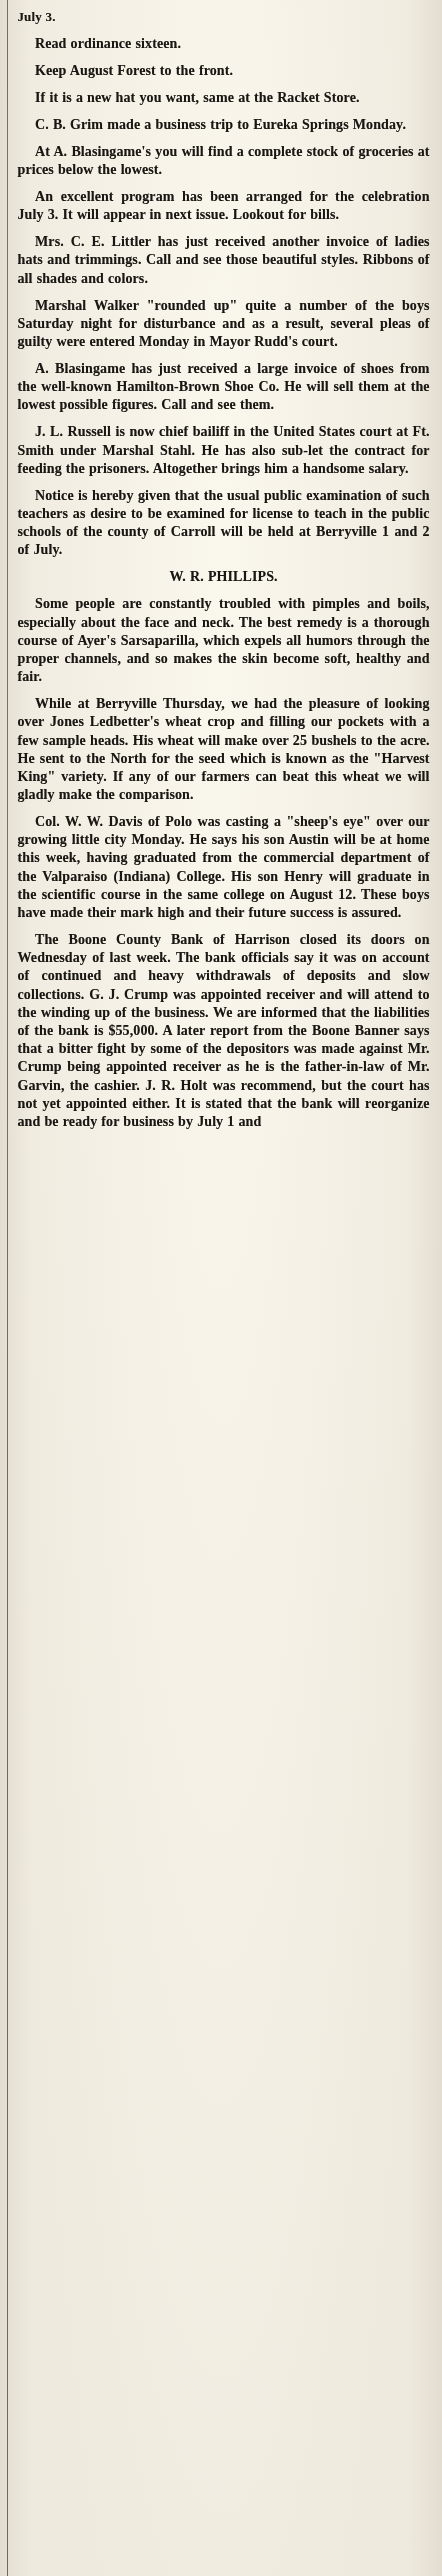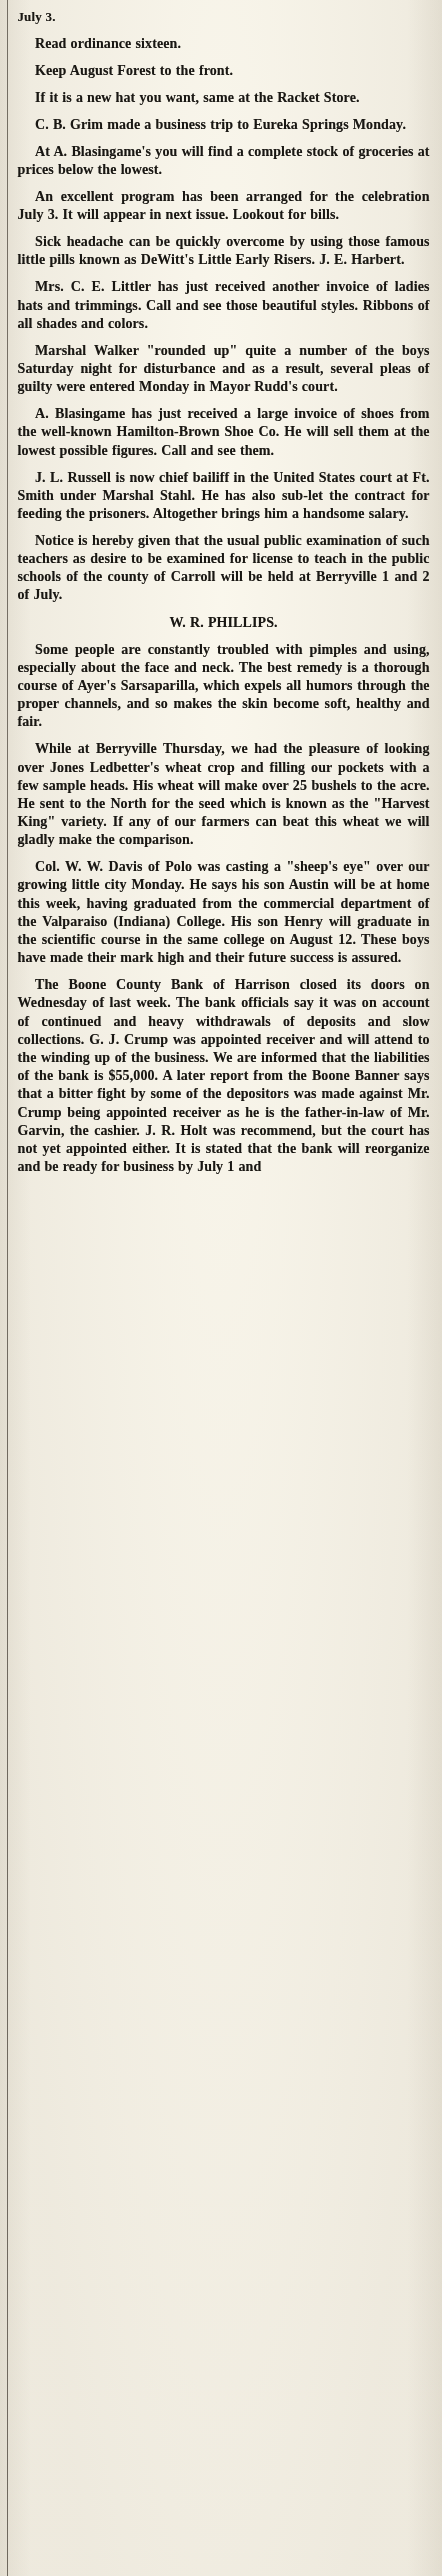--- a/index.html
+++ b/index.html
@@ -112,23 +112,20 @@
     </div>
 
     <div class="item">
       <p>At A. Blasingame's you will find a complete stock of groceries at prices below the lowest.</p>
     </div>
 
     <div class="item">
       <p>An excellent program has been arranged for the celebration July 3. It will appear in next issue. Lookout for bills.</p>
     </div>
 
-    <div class="item">
-      <p>Sick headache can be quickly overcome by using those famous little pills known as DeWitt's Little Early Risers. J. E. Harbert.</p>
-    </div>
 
     <div class="item">
       <p>Mrs. C. E. Littler has just received another invoice of ladies hats and trimmings. Call and see those beautiful styles. Ribbons of all shades and colors.</p>
     </div>
 
     <div class="item">
       <p>Marshal Walker "rounded up" quite a number of the boys Saturday night for disturbance and as a result, several pleas of guilty were entered Monday in Mayor Rudd's court.</p>
     </div>
 
     <div class="item">
@@ -141,21 +138,21 @@
 
     <div class="item smallgap">
       <p>Notice is hereby given that the usual public examination of such teachers as desire to be examined for license to teach in the public schools of the county of Carroll will be held at Berryville 1 and 2 of July.</p>
     </div>
 
     <div class="item sig">
       <p>W. R. PHILLIPS.</p>
     </div>
 
     <div class="item">
-      <p>Some people are constantly troubled with pimples and using, especially about the face and neck. The best remedy is a thorough course of Ayer's Sarsaparilla, which expels all humors through the proper channels, and so makes the skin become soft, healthy and fair.</p>
+      <p>Some people are constantly troubled with pimples and boils, especially about the face and neck. The best remedy is a thorough course of Ayer's Sarsaparilla, which expels all humors through the proper channels, and so makes the skin become soft, healthy and fair.</p>
     </div>
 
     <div class="item">
       <p>While at Berryville Thursday, we had the pleasure of looking over Jones Ledbetter's wheat crop and filling our pockets with a few sample heads. His wheat will make over 25 bushels to the acre. He sent to the North for the seed which is known as the "Harvest King" variety. If any of our farmers can beat this wheat we will gladly make the comparison.</p>
     </div>
 
     <div class="item">
       <p>Col. W. W. Davis of Polo was casting a "sheep's eye" over our growing little city Monday. He says his son Austin will be at home this week, having graduated from the commercial department of the Valparaiso (Indiana) College. His son Henry will graduate in the scientific course in the same college on August 12. These boys have made their mark high and their future success is assured.</p>
     </div>
 

